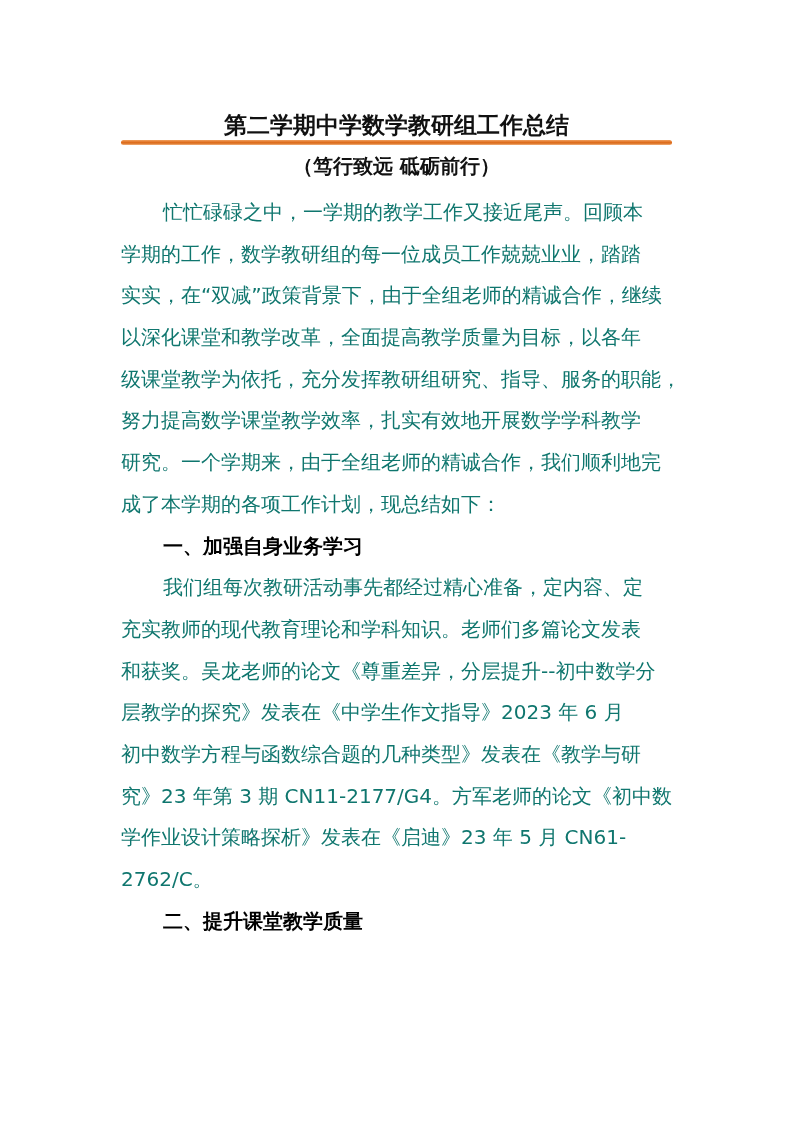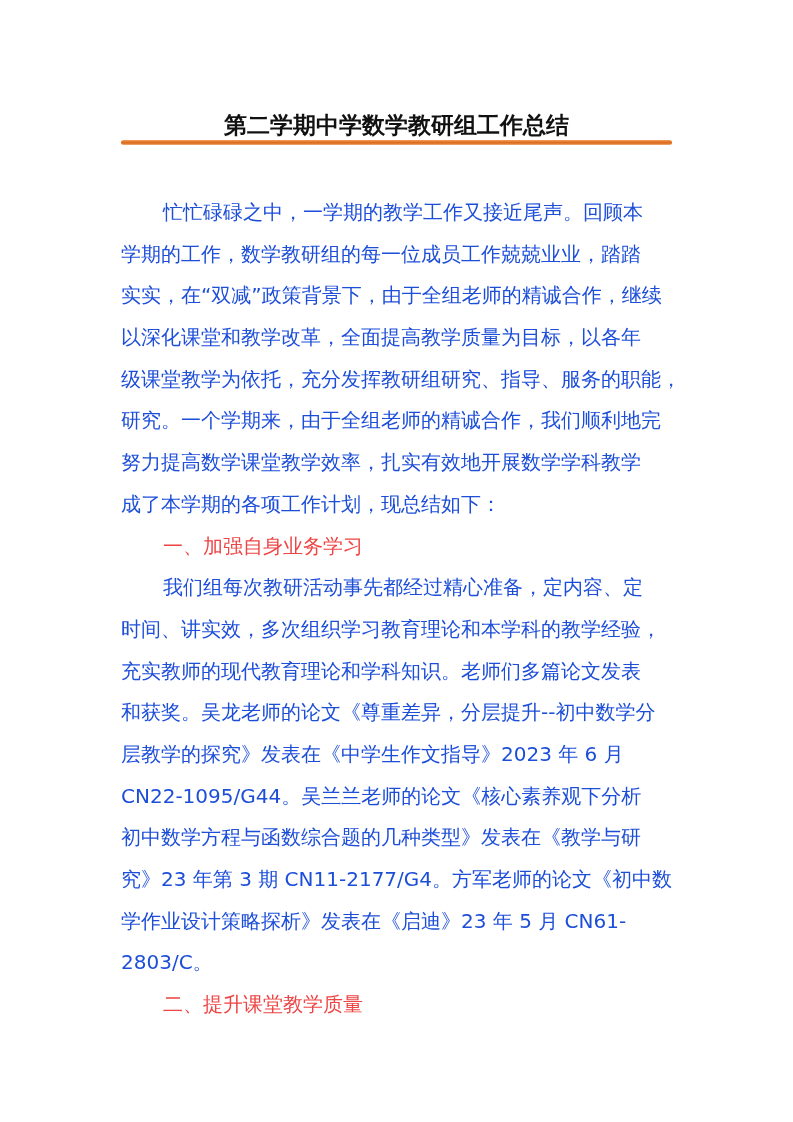--- a/index.html
+++ b/index.html
@@ -58,63 +58,62 @@
       position: absolute;
       top: 192px;
       left: 121px;
       width: 570px;
     }
     .line {
       height: 41.7px;
       line-height: 41.7px;
       font-size: 20px;
       white-space: nowrap;
-      color: #1d4ed8;
+      color: #0f766e;
     }
     .indent {
       padding-left: 42px;
     }
     .heading {
-      font-weight: normal;
-      color: #ef4444;
+      font-weight: bold;
+      color: #000000;
     }
   </style>
 </head>
 <body>
 
 <div class="page">
 
   <div class="title">第二学期中学数学教研组工作总结</div>
   <div class="title-rule"></div>
+  <div class="subtitle">（笃行致远 砥砺前行）</div>
 
   <div class="body-text">
 
     <div>
       <div class="line indent">忙忙碌碌之中，一学期的教学工作又接近尾声。回顾本</div>
       <div class="line">学期的工作，数学教研组的每一位成员工作兢兢业业，踏踏</div>
       <div class="line">实实，在“双减”政策背景下，由于全组老师的精诚合作，继续</div>
       <div class="line">以深化课堂和教学改革，全面提高教学质量为目标，以各年</div>
       <div class="line">级课堂教学为依托，充分发挥教研组研究、指导、服务的职能，</div>
+      <div class="line">努力提高数学课堂教学效率，扎实有效地开展数学学科教学</div>
       <div class="line">研究。一个学期来，由于全组老师的精诚合作，我们顺利地完</div>
-      <div class="line">努力提高数学课堂教学效率，扎实有效地开展数学学科教学</div>
       <div class="line">成了本学期的各项工作计划，现总结如下：</div>
     </div>
 
     <div>
       <div class="line indent heading">一、加强自身业务学习</div>
       <div class="line indent">我们组每次教研活动事先都经过精心准备，定内容、定</div>
-      <div class="line">时间、讲实效，多次组织学习教育理论和本学科的教学经验，</div>
       <div class="line">充实教师的现代教育理论和学科知识。老师们多篇论文发表</div>
       <div class="line">和获奖。吴龙老师的论文《尊重差异，分层提升--初中数学分</div>
       <div class="line">层教学的探究》发表在《中学生作文指导》2023 年 6 月</div>
-      <div class="line">CN22-1095/G44。吴兰兰老师的论文《核心素养观下分析</div>
       <div class="line">初中数学方程与函数综合题的几种类型》发表在《教学与研</div>
       <div class="line">究》23 年第 3 期 CN11-2177/G4。方军老师的论文《初中数</div>
       <div class="line">学作业设计策略探析》发表在《启迪》23 年 5 月 CN61-</div>
-      <div class="line">2803/C。</div>
+      <div class="line">2762/C。</div>
     </div>
 
     <div>
       <div class="line indent heading">二、提升课堂教学质量</div>
     </div>
 
   </div>
 </div>
 
 </body></html>

